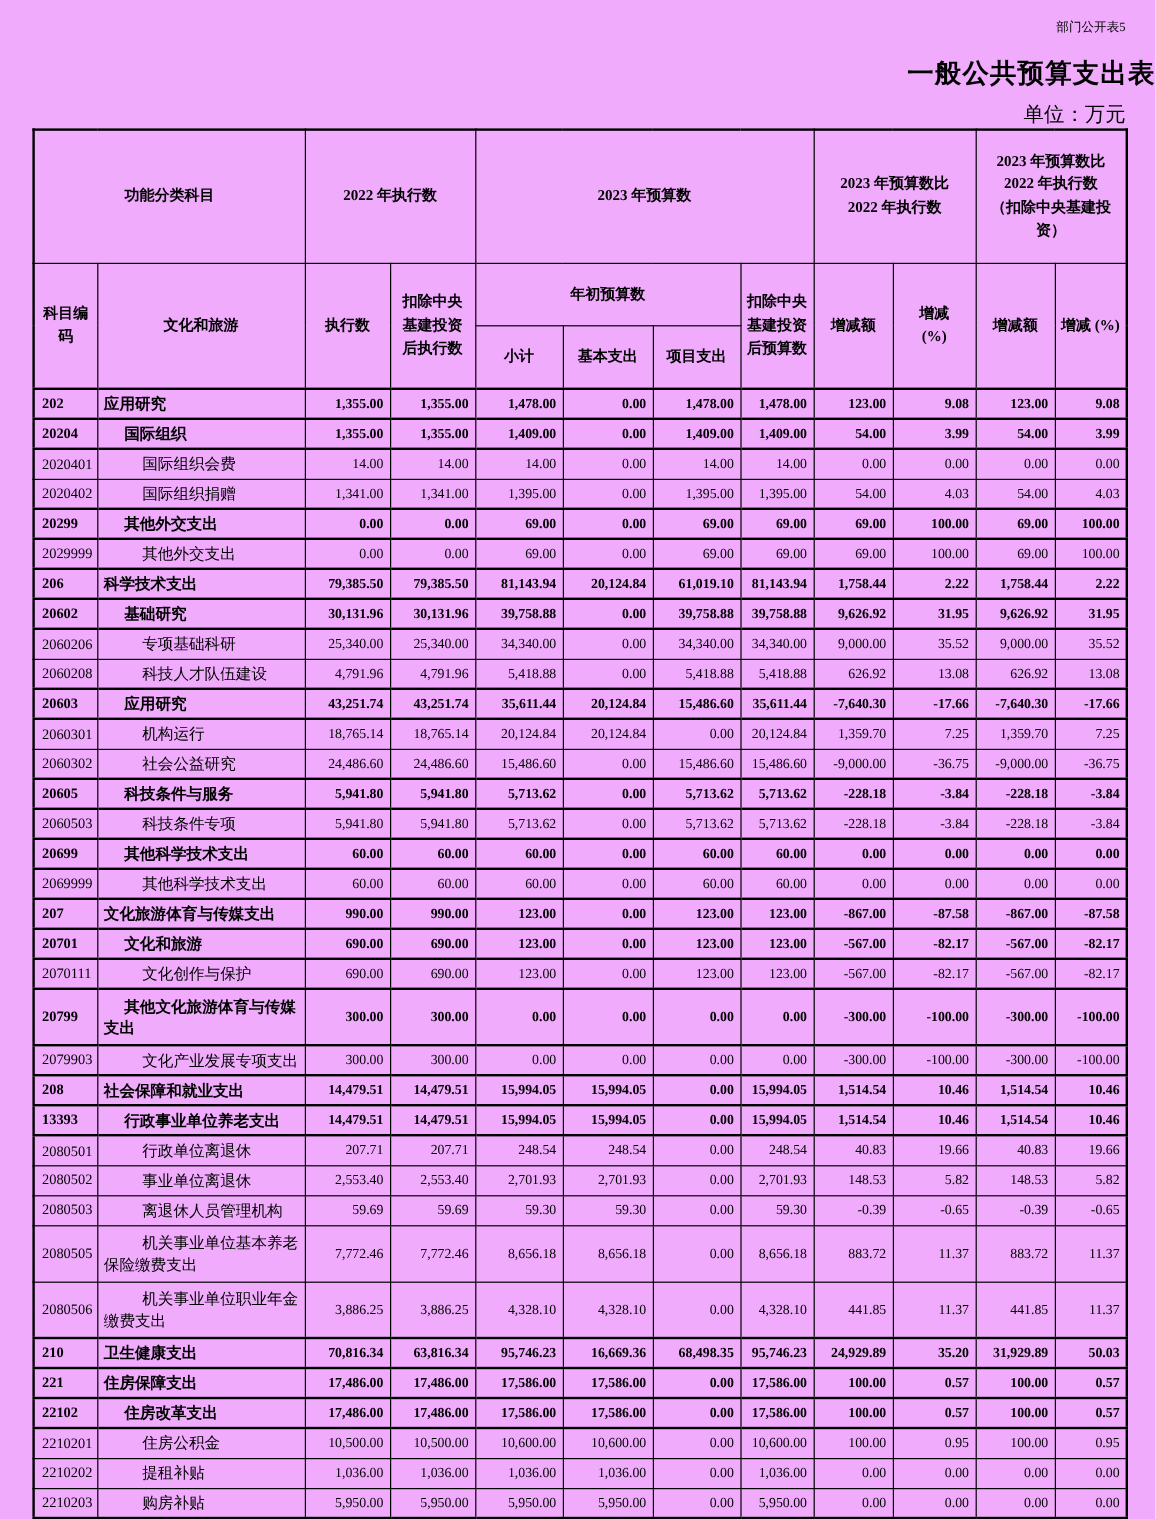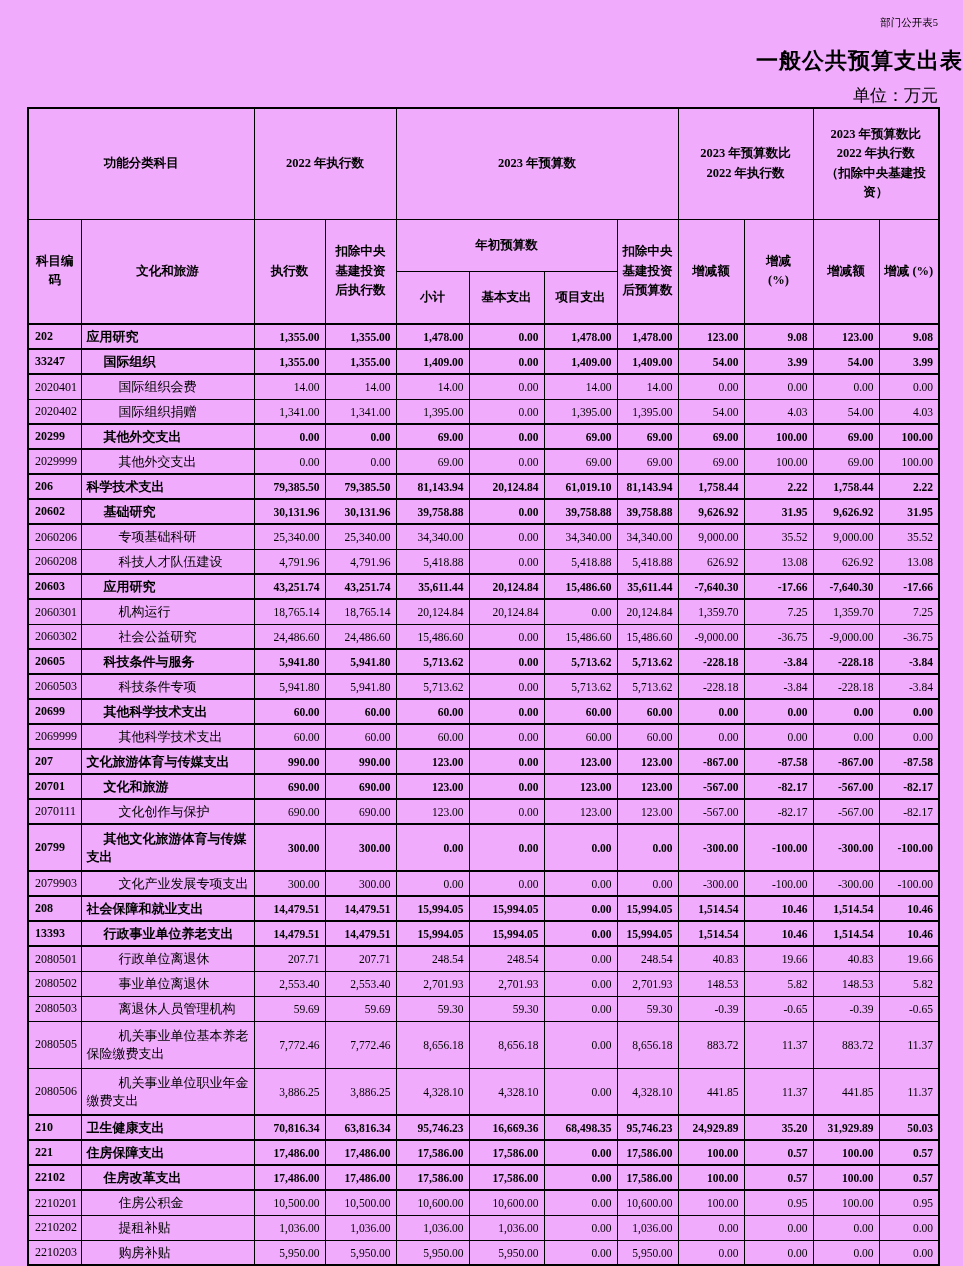--- a/index.html
+++ b/index.html
@@ -101,21 +101,21 @@
           <td class="num">1,478.00</td>
           <td class="num">0.00</td>
           <td class="num">1,478.00</td>
           <td class="num">1,478.00</td>
           <td class="num">123.00</td>
           <td class="num">9.08</td>
           <td class="num">123.00</td>
           <td class="num">9.08</td>
         </tr>
         <tr class="b ">
-          <td class="code">33247</td>
+          <td class="code">20204</td>
           <td class="name lvl1">国际组织</td>
           <td class="num">1,355.00</td>
           <td class="num">1,355.00</td>
           <td class="num">1,409.00</td>
           <td class="num">0.00</td>
           <td class="num">1,409.00</td>
           <td class="num">1,409.00</td>
           <td class="num">54.00</td>
           <td class="num">3.99</td>
           <td class="num">54.00</td>

